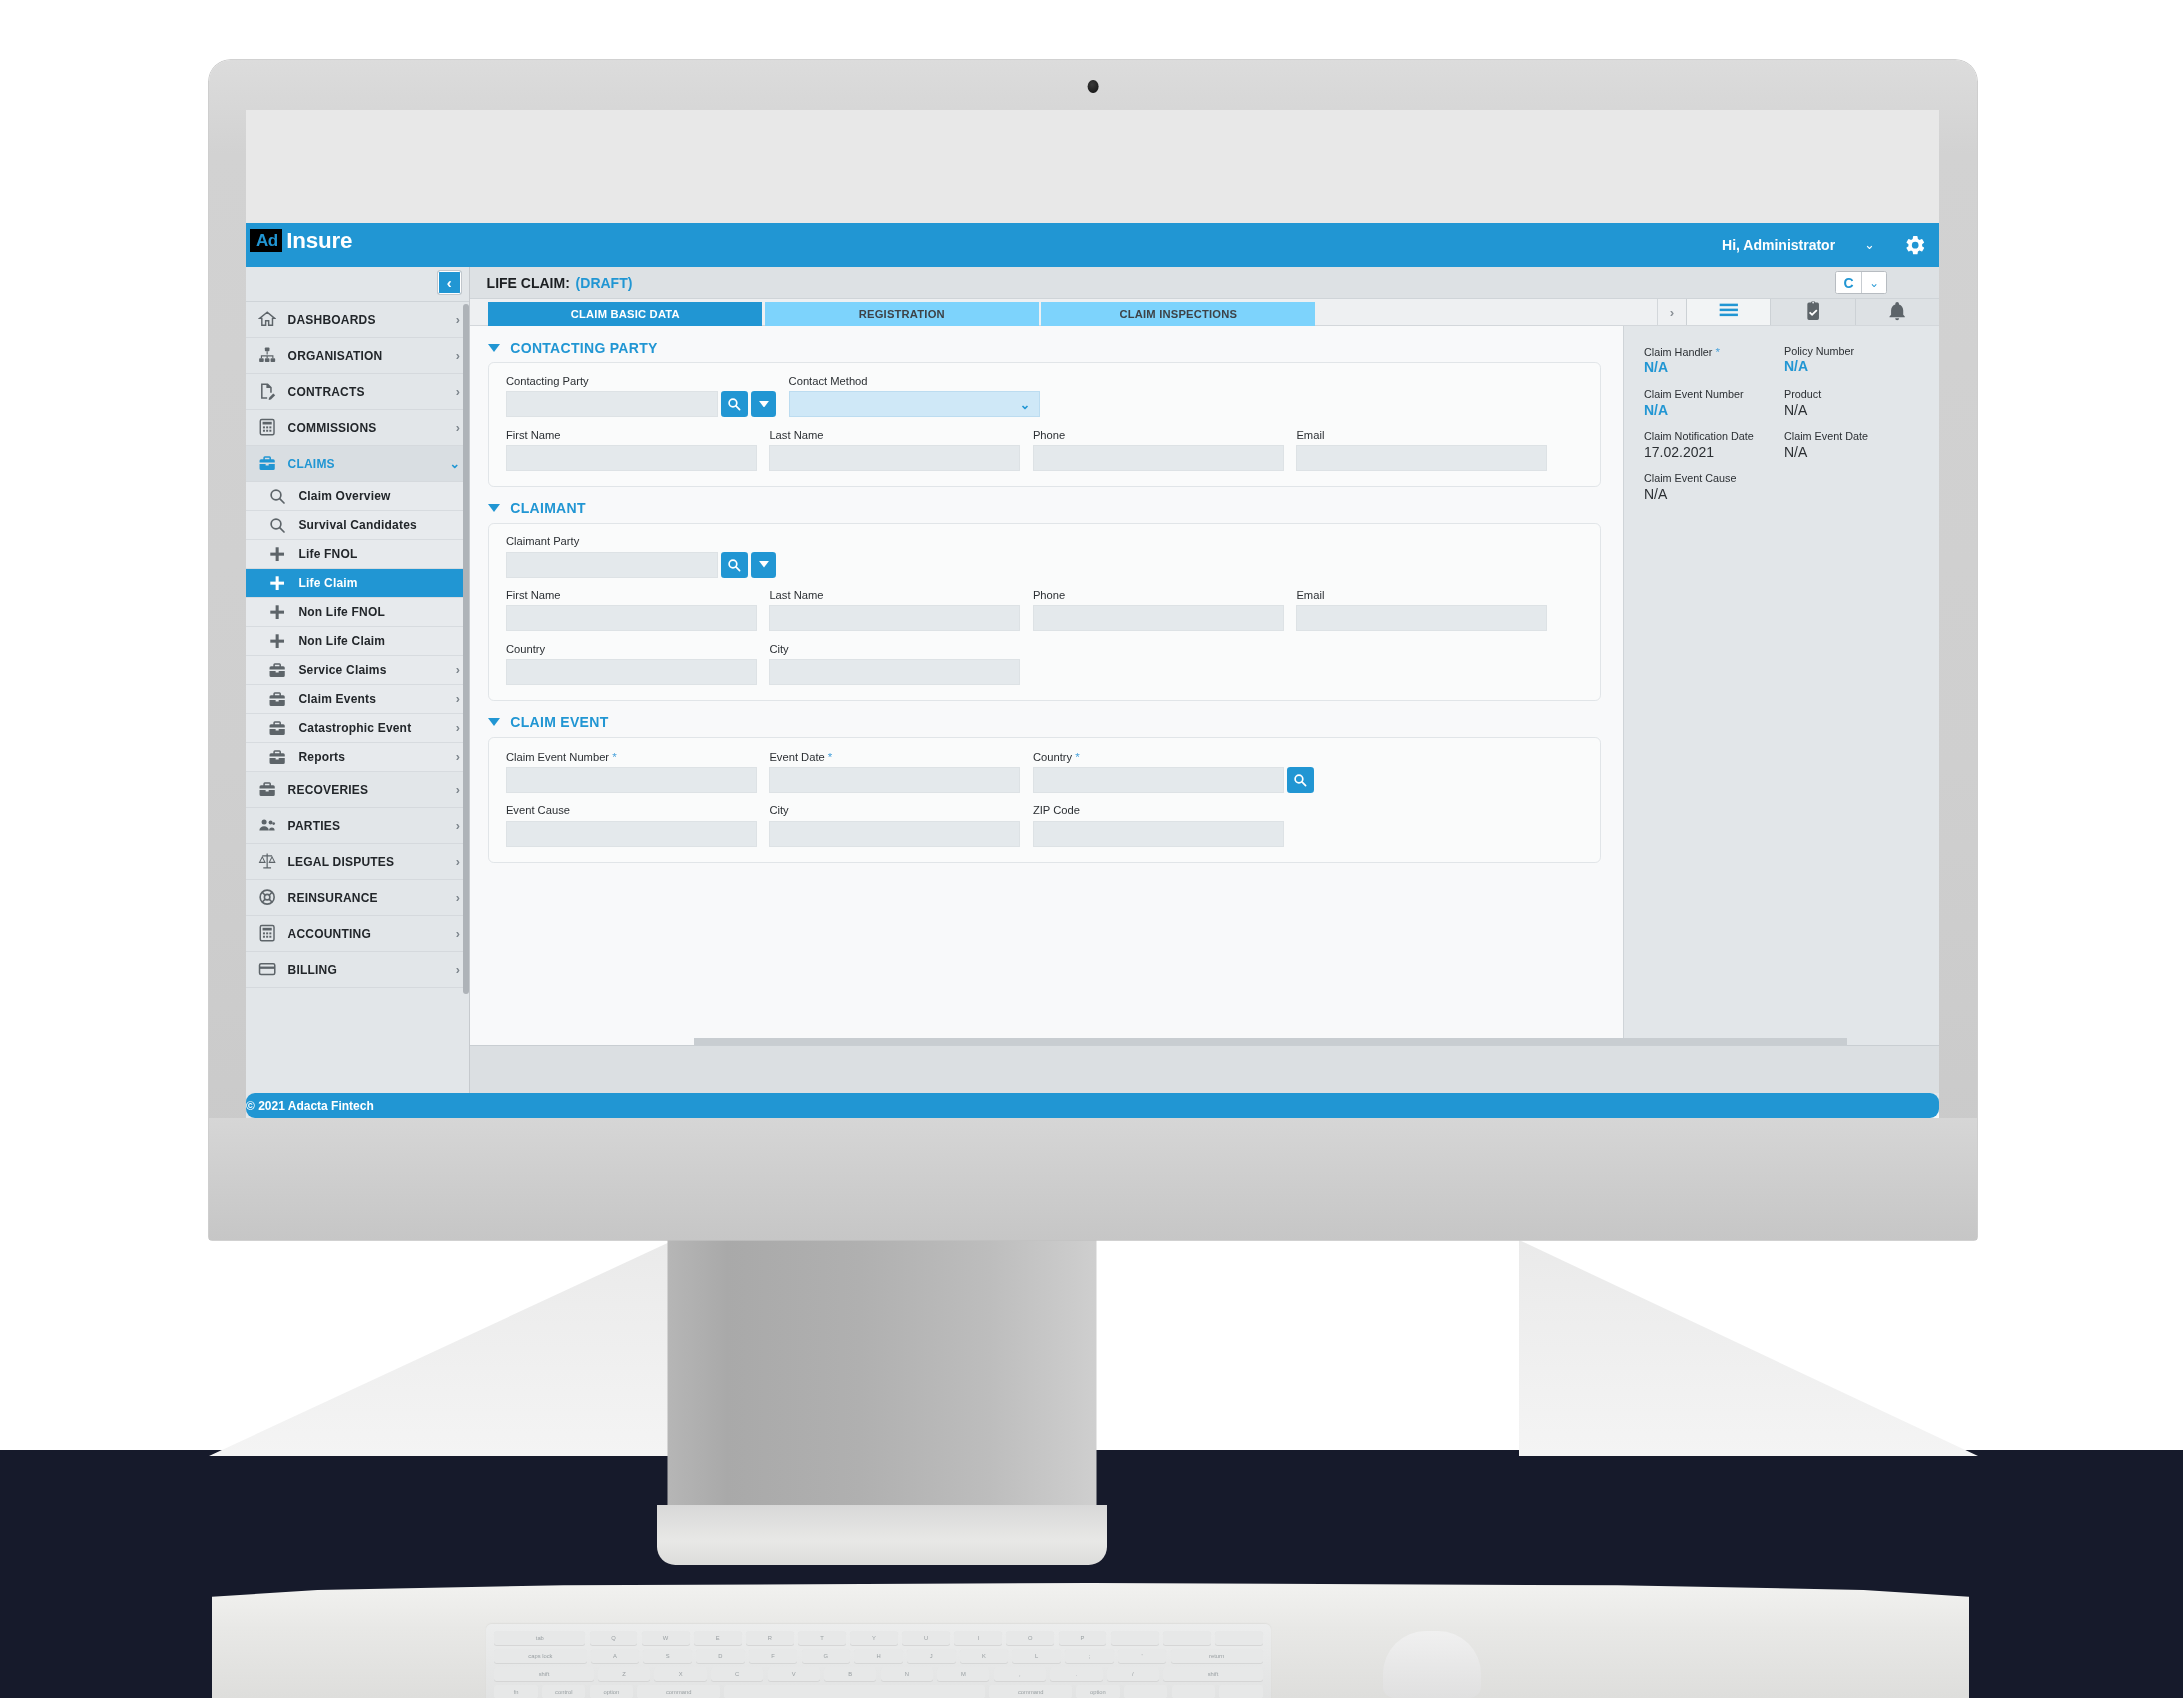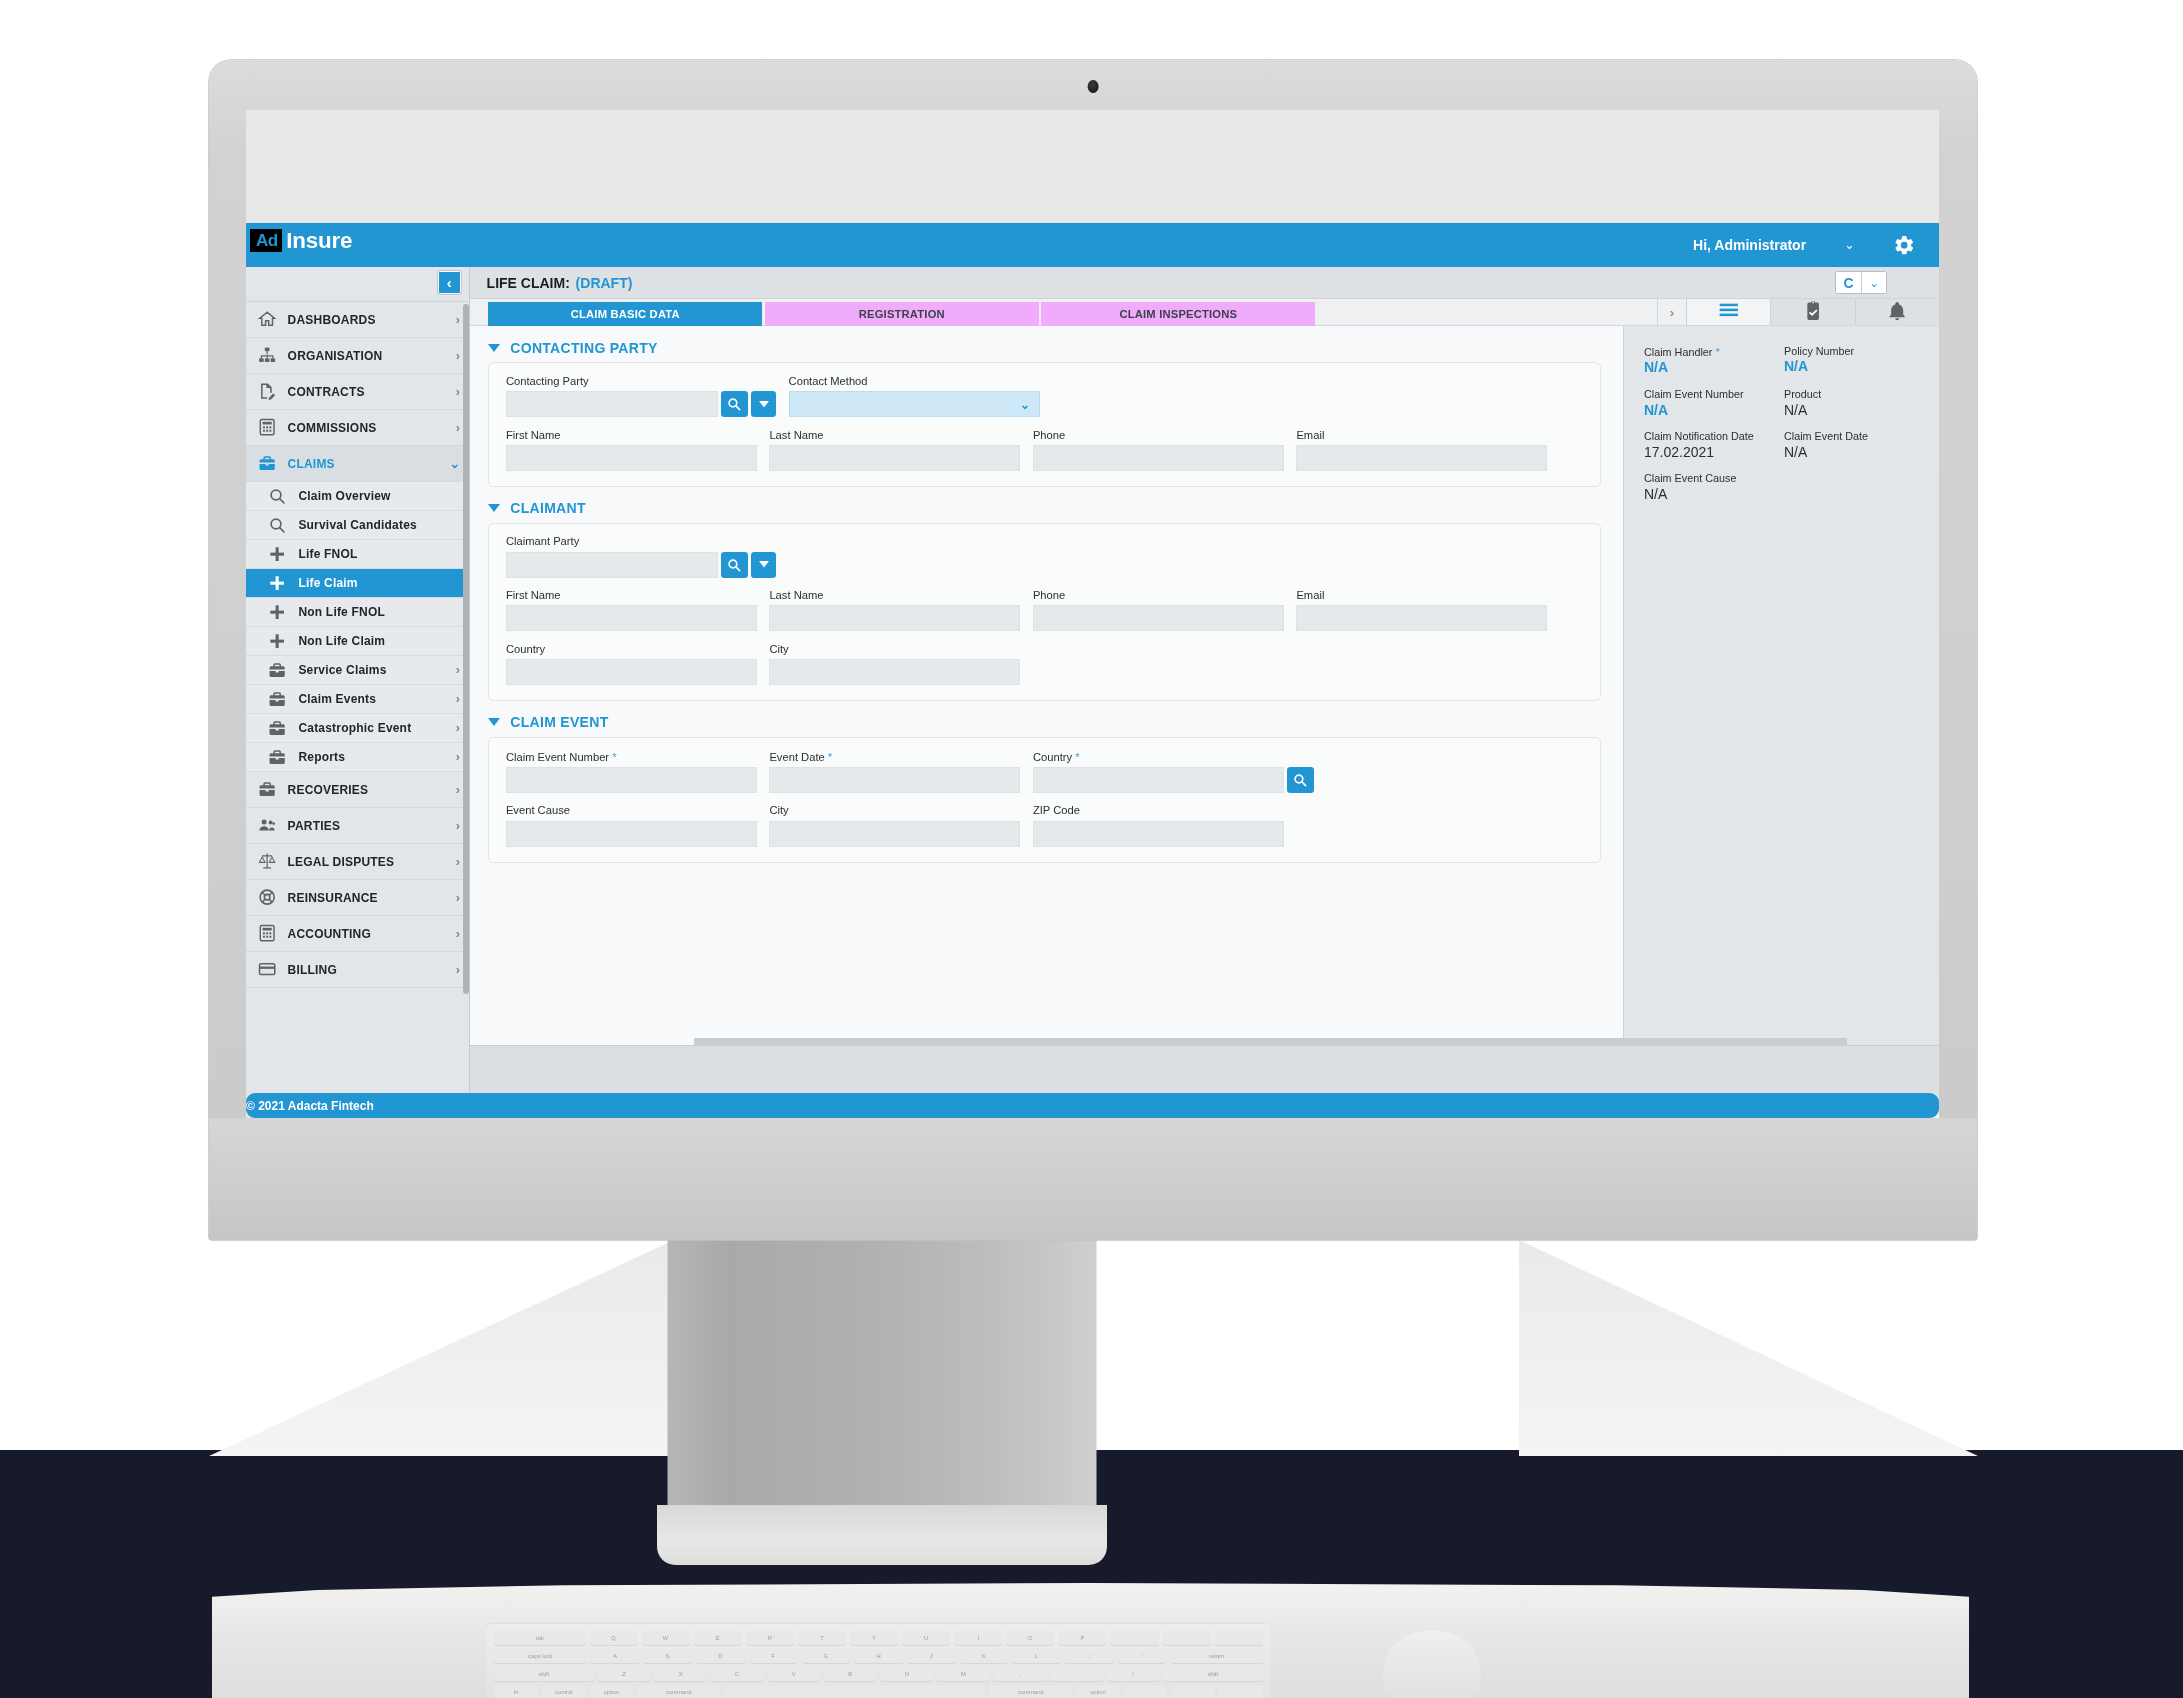--- a/index.html
+++ b/index.html
@@ -68,21 +68,21 @@
   .topbar{
     position:absolute; left:0; top:113px; width:1693px; height:44px;
     background:#2196d3; display:flex; align-items:center;
   }
   .logo-wrap{ position:absolute; left:4.2px; top:-4.2px; display:flex; align-items:center; height:44px; }
   .logo-ad{
     background:#000000; color:#2196d3; font-weight:bold; font-size:17px;
     padding:2.5px 4.2px 3.3px 5.8px; line-height:1; letter-spacing:-0.4px;
   }
   .logo-insure{ color:#ffffff; font-weight:bold; font-size:22.4px; padding-left:4.2px; letter-spacing:-0.2px;}
-  .topbar-right{ position:absolute; right:24px; display:flex; align-items:center; gap:38px; }
+  .topbar-right{ position:absolute; right:13px; display:flex; align-items:center; gap:29px; }
   .hi-user{ color:#fff; font-size:14px; font-weight:bold; }
   .chev-white{ color:#fff; font-size:12.5px; }
   .gear{ width:22.4px; height:22.4px; }
 
   
   .sidebar{
     position:absolute; left:0; top:157px; width:224px; height:851px;
     background:#e2e6e9; border-right:0.8px solid #c6cace;
   }
   .sb-collapse-row{ height:35px; position:relative; border-bottom:0.8px solid #cfd4d8;}
@@ -135,21 +135,21 @@
   }
   .ctx-combo .v{ width:25px; display:flex;align-items:center;justify-content:center;
     font-size:14px;font-weight:bold;color:#2196d3; background:#fff;}
   .ctx-combo .d{ width:25px; display:flex;align-items:center;justify-content:center;
     font-size:11.6px;color:#2196d3; background:#fff; border-left:0.8px solid #c7ccd1;}
 
   .tabs-row{ height:27.4px; display:flex; background:#eef0f2; border-bottom:0.8px solid #d3d7db;text-align:center;}
   .tabs-left{ display:flex; padding:3.3px 0 0 18.3px; gap:2.5px; flex:1;}
   .tab{
     width:274px; height:24px; display:flex; align-items:center; justify-content:center;
-    font-size:11.2px; font-weight:bold; color:#3d4247; background:#f0abfc;
+    font-size:11.2px; font-weight:bold; color:#3d4247; background:#7dd3fc;
     letter-spacing:0.2px;
   }
   .tab.active{ background:#2196d3; color:#fff; }
   .tabs-right{ display:flex; width:282px; border-left:0.8px solid #d3d7db;}
   .mini-arrow{ width:28px; display:flex;align-items:center;justify-content:center;
     color:#8b9197;font-size:13.3px;font-weight:bold;background:#eef0f2;}
   .rtab{ flex:1; display:flex;align-items:center;justify-content:center; background:#dde1e4;
     border-left:0.8px solid #ccd1d5; }
   .rtab.active{ background:#f2f4f5; }
 

